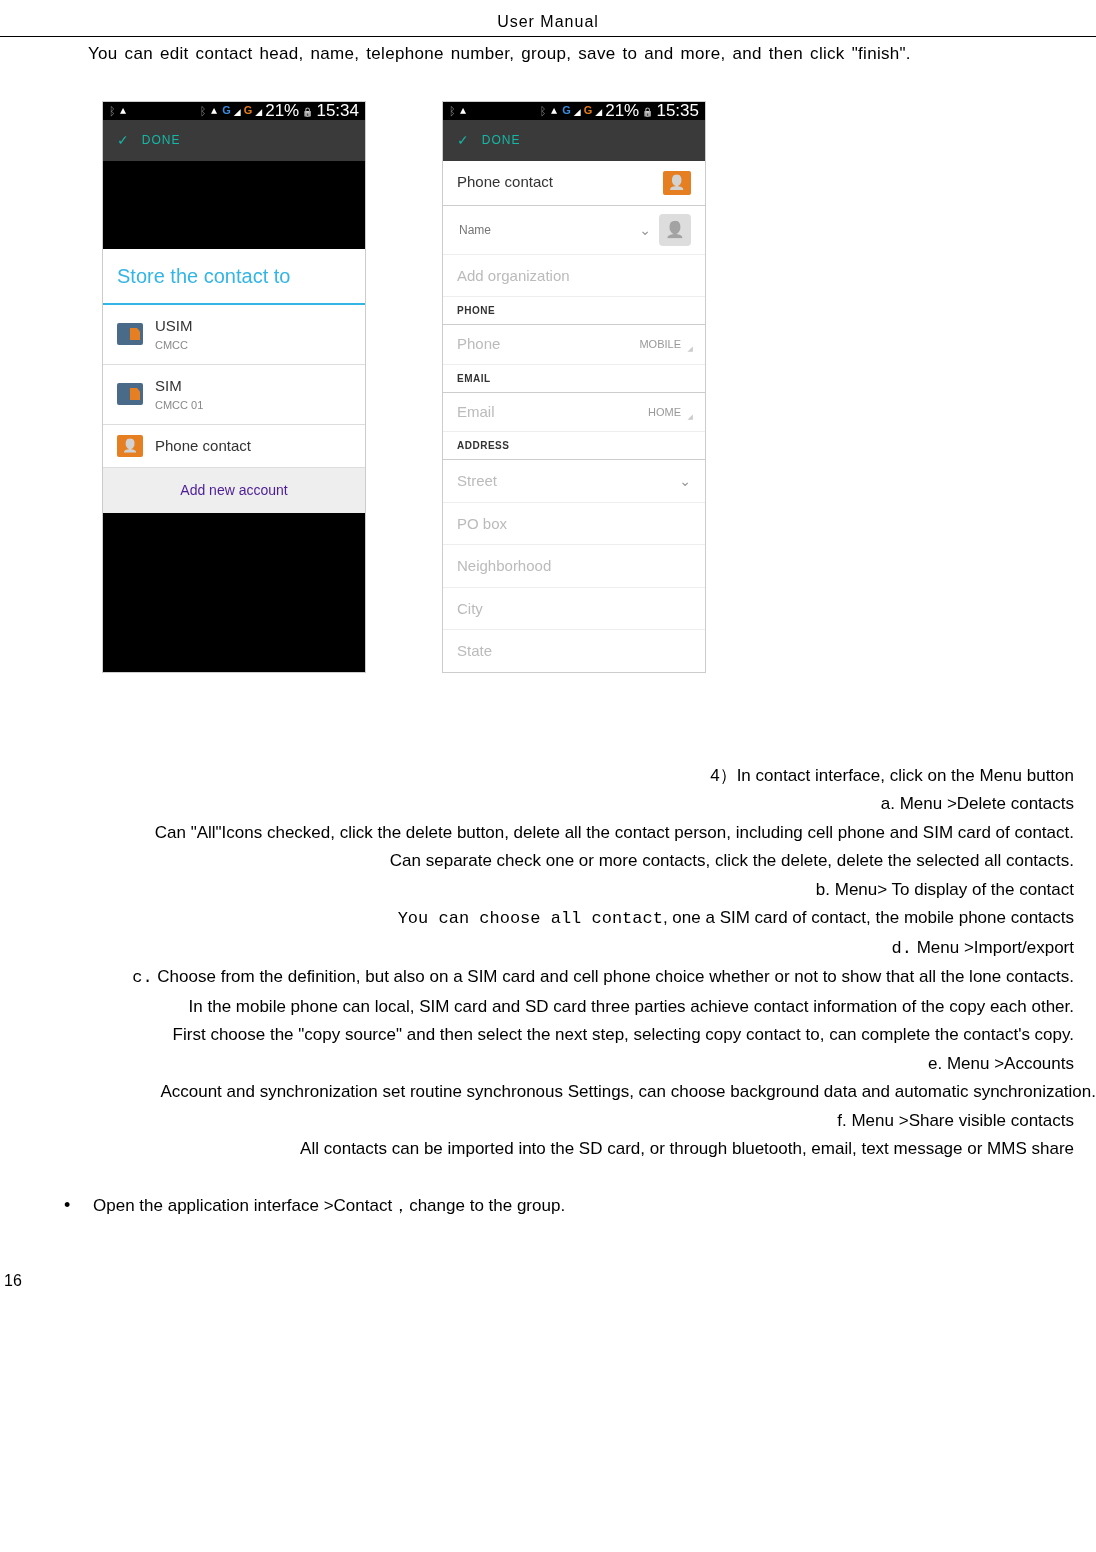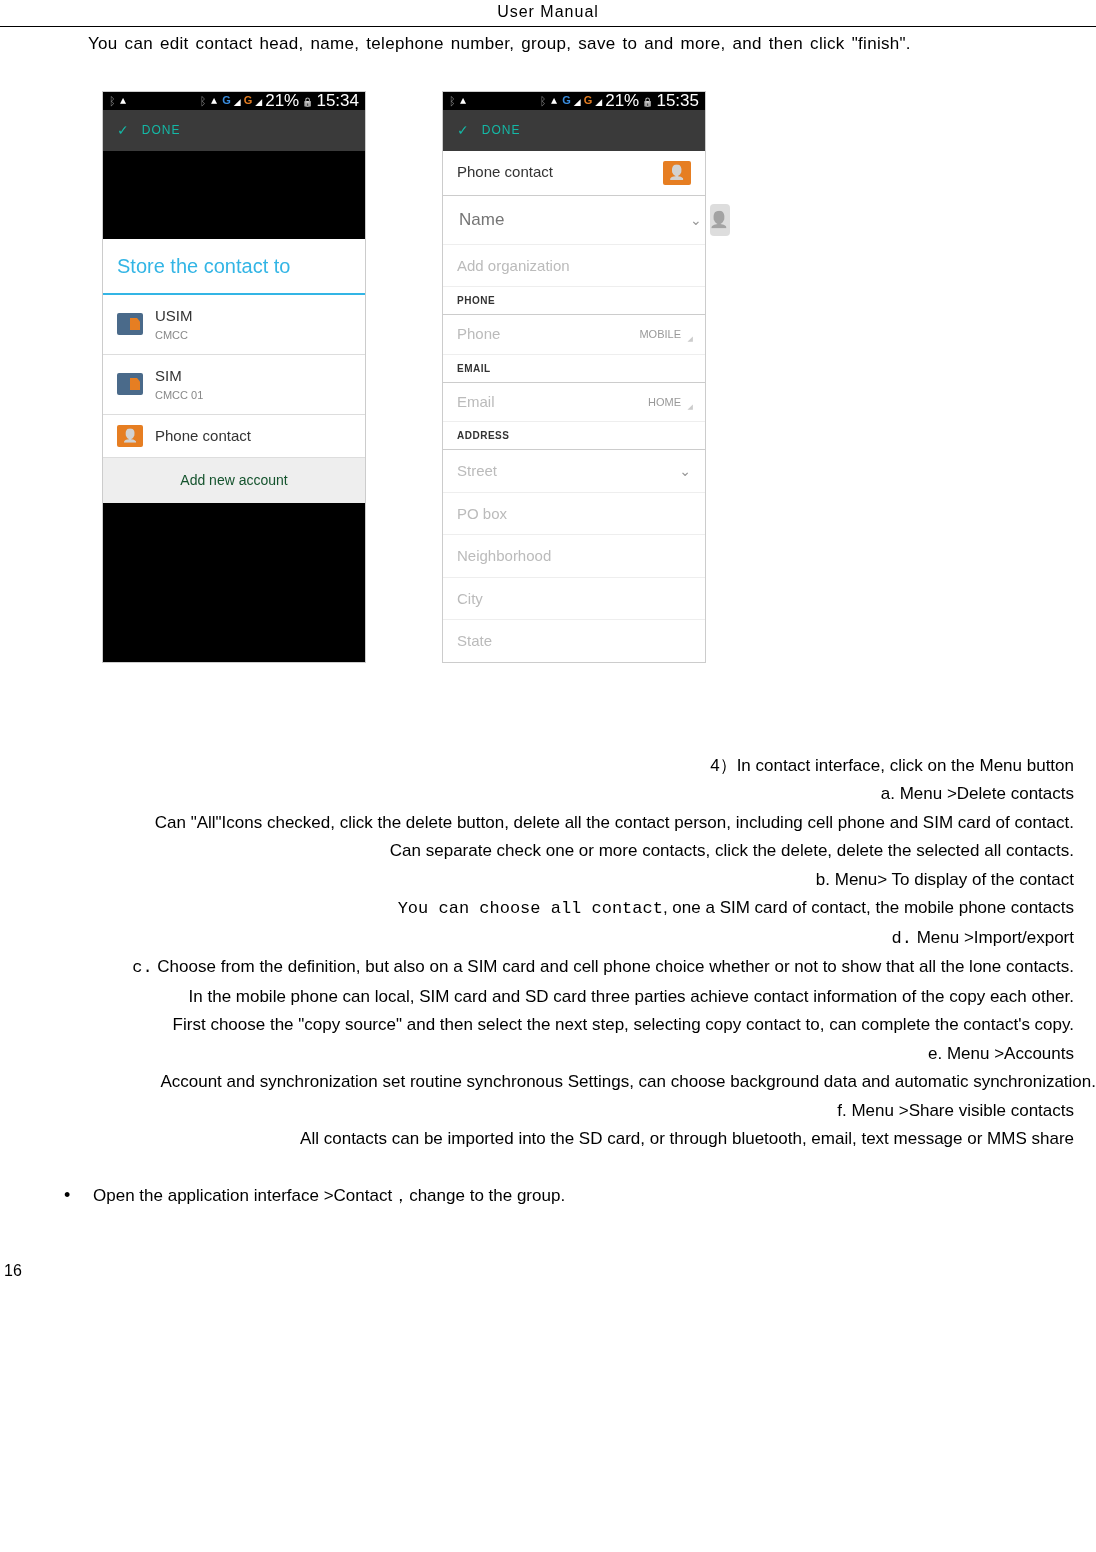--- a/index.html
+++ b/index.html
@@ -8,21 +8,21 @@
       line-height: 1.5;
       margin: 0;
       padding: 0;
       width: 1096px;
       background: white;
       color: #000;
     }
     .header {
       text-align: center;
       font-size: 16px;
-      padding: 0 0 2px 0;
+      padding: 10px 0 2px 0;
       border-bottom: 1px solid #000;
       letter-spacing: 1px;
     }
     .content {
       padding: 4px 22px 0 22px;
     }
     .intro {
       margin-left: 66px;
       letter-spacing: 0.3px;
       word-spacing: 2px;
@@ -131,21 +131,21 @@
       content: "👤";
       font-size: 13px;
       filter: grayscale(1) brightness(2);
     }
     .dialog-item-text .main { font-size: 15px; color: #333; }
     .dialog-item-text .sub { font-size: 11px; color: #888; }
     .add-account {
       text-align: center;
       padding: 12px;
       font-size: 14px;
-      color: #14532d;
+      color: #4c1d95;
       background: #eee;
     }
     
     .form-body {
       background: #fff;
       min-height: 407px;
     }
     .form-header {
       display: flex;
       justify-content: space-between;
@@ -166,21 +166,21 @@
     .avatar-icon::after { content: "👤"; font-size: 14px; filter: grayscale(1) brightness(2); }
     .name-row {
       display: flex;
       align-items: center;
       padding: 8px 14px;
       border-bottom: 1px solid #eee;
       gap: 8px;
     }
     .name-row input {
       border: none;
-      font-size: 17px;
+      font-size: 12px;
       color: #bbb;
       flex: 1;
       outline: none;
       background: transparent;
     }
     .chevron::after { content: "⌄"; color: #999; font-size: 14px; }
     .avatar-gray {
       width: 32px;
       height: 32px;
       background: #ddd;

